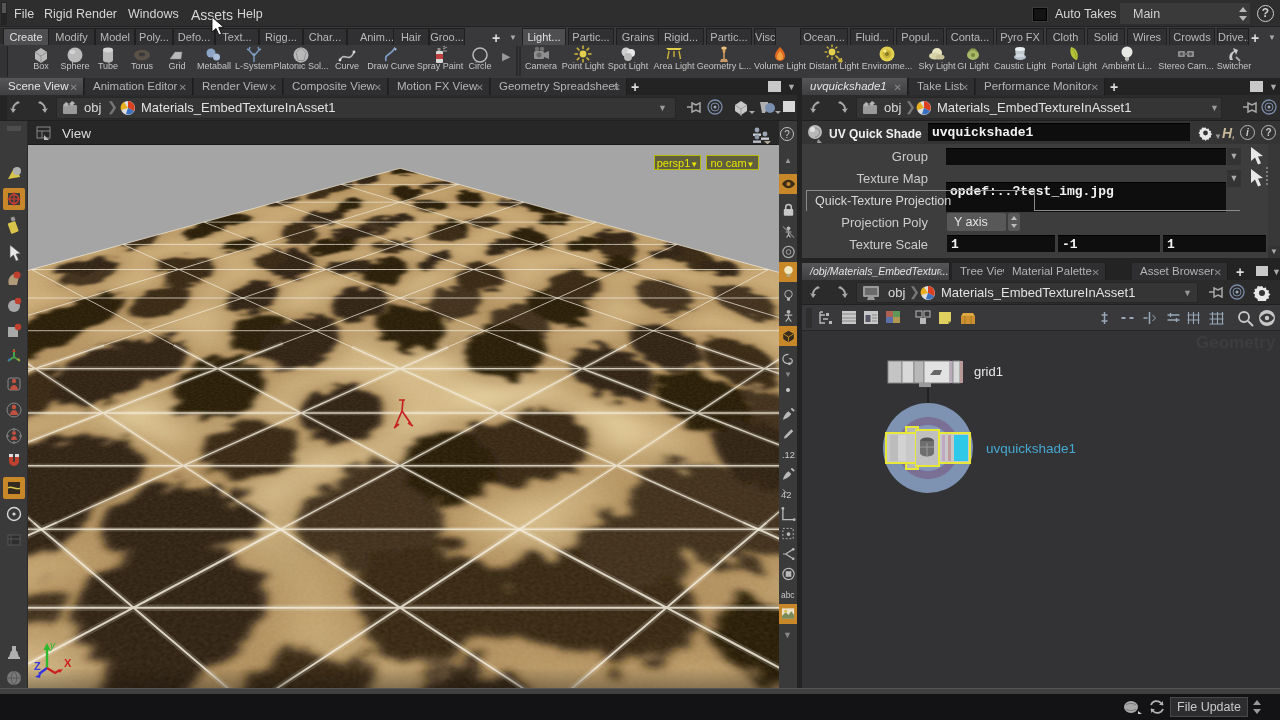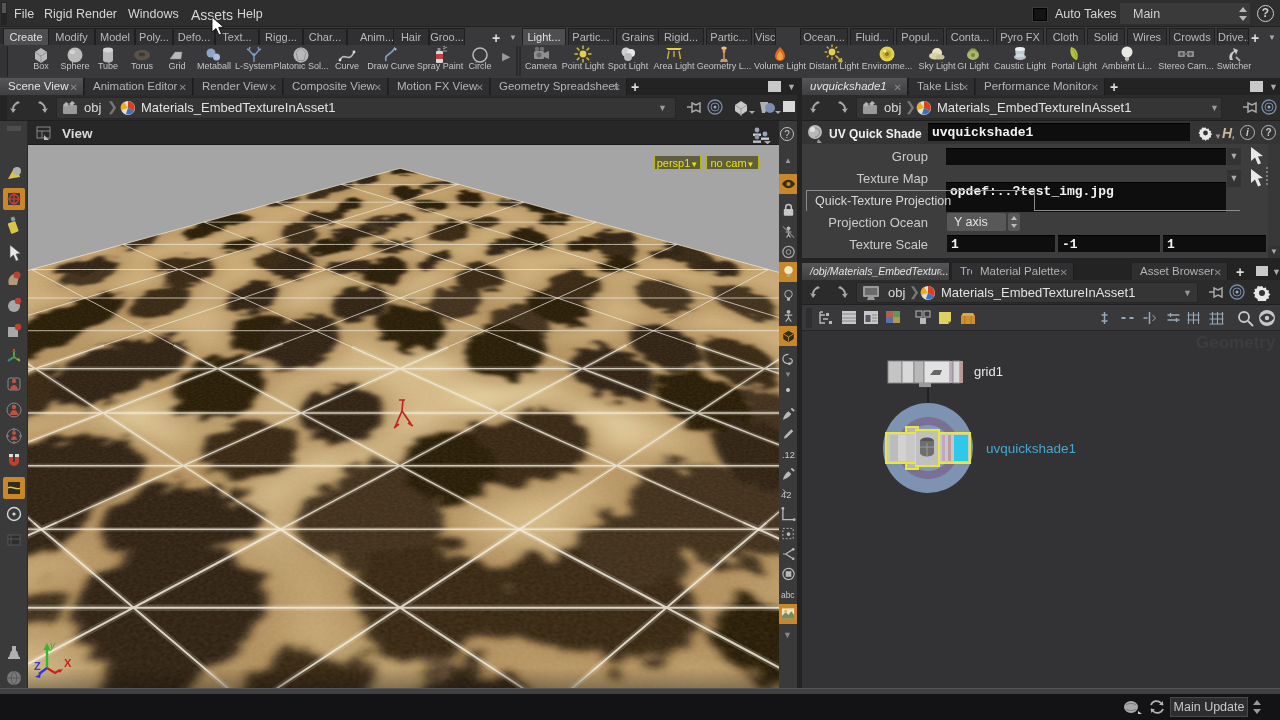--- a/index.html
+++ b/index.html
@@ -298,21 +298,21 @@
     <circle cx="12" cy="9" r="5" fill="#7a8fb0"></circle>
     <path d="M17 12l3 3 3-3z" fill="#aaa"></path>
   </svg>
 <div class="ab" style="left:783px;top:101px;width:12px;height:11px;background:#d8d8d8"></div>
 <div class="ab" style="left:28px;top:121px;width:751px;height:24px;background:#272727;border-bottom:1px solid #1a1a1a"></div>
 <svg class="ic" style="left:36px;top:126px" width="16" height="15">
     <rect x="1" y="1" width="13" height="11" fill="none" stroke="#888"></rect>
     <path d="M1 5h13M6 5v7" stroke="#888"></path>
     <path d="M8 9l5 5h-5z" fill="#bbb"></path>
   </svg>
-<div class="ab" style="left:62px;top:126px;font-size:13.5px;font-weight:bold;color:#dadada">View</div>
+<div class="ab" style="left:62px;top:126px;font-size:13.5px;font-weight:normal;color:#dadada">View</div>
 <svg class="ic" style="left:750px;top:126px" width="22" height="18">
     <circle cx="7" cy="4" r="2.4" fill="#9aa4b4"></circle>
     <rect x="3" y="7.5" width="8" height="2.4" fill="#c8ccd4"></rect>
     <circle cx="15" cy="8" r="2.4" fill="#9aa4b4"></circle>
     <rect x="11" y="11.5" width="8" height="2.4" fill="#c8ccd4"></rect>
     <circle cx="7" cy="11" r="2.4" fill="#8a94a4"></circle>
     <rect x="3" y="14.5" width="8" height="2.4" fill="#b8bcc4"></rect>
     <path d="M14 15l7 0-3.5 3.5z" fill="#b0a898"></path>
   </svg>
 <div class="ab" style="left:0;top:121px;width:28px;height:567px;background:#3a3a3a;border-right:1px solid #2a2a2a"></div>
@@ -862,36 +862,36 @@
     <circle cx="10" cy="10" r="1.1" fill="#888"></circle>
     <circle cx="2" cy="14" r="1.1" fill="#888"></circle>
     <circle cx="6" cy="14" r="1.1" fill="#888"></circle>
     <circle cx="10" cy="14" r="1.1" fill="#888"></circle>
     <circle cx="2" cy="18" r="1.1" fill="#888"></circle>
     <circle cx="6" cy="18" r="1.1" fill="#888"></circle>
     <circle cx="10" cy="18" r="1.1" fill="#888"></circle>
   </svg>
 <div class="ab" style="left:806px;top:190px;width:229px;height:21px;border:1px solid #8a8a8a;border-bottom:none;color:#d8d8d8;font-size:12.5px;line-height:20px;padding-left:8px">Quick-Texture Projection</div>
 <div class="ab" style="left:1035px;top:210px;width:205px;height:1px;background:#8a8a8a"></div>
-<div class="plab" style="left:802px;top:215px;width:126px">Projection Ocean</div>
+<div class="plab" style="left:802px;top:215px;width:126px">Projection Poly</div>
 <div class="ab" style="left:947px;top:213px;width:59px;height:18px;background:#585858;border-radius:2px;color:#e4e4e4;font-size:12.5px;line-height:18px;padding-left:7px">Y axis</div>
 <div class="ab" style="left:1008px;top:213px;width:12px;height:18px;background:#585858;border-radius:2px"><svg width="12" height="18">
       <path d="M6 3l3 4H3zM6 15l3-4H3z" fill="#bbb"></path>
     </svg></div>
 <div class="plab" style="left:802px;top:237px;width:126px">Texture Scale</div>
 <div class="inp mono" style="left:947px;top:235px;width:108px;height:17px;line-height:17px"><span style="margin-left:4px">1</span></div>
 <div class="inp mono" style="left:1058px;top:235px;width:102px;height:17px;line-height:17px"><span style="margin-left:4px">-1</span></div>
 <div class="inp mono" style="left:1163px;top:235px;width:103px;height:17px;line-height:17px"><span style="margin-left:4px">1</span></div>
 <div class="ab" style="left:1268px;top:144px;width:12px;height:114px;background:#383838"></div>
 <div class="dd" style="left:1268px;top:246px;width:12px;height:12px;line-height:12px;font-size:8px">▼</div>
 <div class="ab" style="left:802px;top:258px;width:478px;height:5px;background:#232323"></div>
 <div class="ab" style="left:802px;top:263px;width:478px;height:17px;background:#232323"></div>
 <div class="tab act" style="left:802px;top:263px;width:148px;height:17px;font-style:italic;"><span style="font-size:10.5px">/obj/Materials_EmbedTextur...</span><span class="x" style="font-style:normal">✕</span></div>
 <div class="tab" style="left:952px;top:263px;width:74px;height:17px;">Tree View<span class="x" style="font-style:normal">✕</span></div>
-<div class="tab" style="left:972px;top:263px;width:102px;height:17px;">Material Palette<span class="x" style="font-style:normal">✕</span></div>
+<div class="tab" style="left:1004px;top:263px;width:102px;height:17px;">Material Palette<span class="x" style="font-style:normal">✕</span></div>
 <div class="tab" style="left:1132px;top:263px;width:96px;height:17px;">Asset Browser<span class="x" style="font-style:normal">✕</span></div>
 <div class="ab" style="left:1236px;top:264px;color:#ddd;font-size:14px;font-weight:bold">+</div>
 <div class="ab" style="left:1256px;top:266px;width:12px;height:10px;background:#c8c8c8"></div>
 <div class="ab" style="left:1272px;top:267px;color:#aaa;font-size:9px">▼</div>
 <div class="ab" style="left:802px;top:280px;width:478px;height:25px;background:#2b2b2b;border-bottom:1px solid #202020"></div>
 <svg class="ic" style="left:810px;top:285px" width="40" height="14" viewBox="0 0 40 14">
     <path d="M8 1C4 3 2 6 2 9l-2-1 3 5 3-4-2 0c0-3 2-5 6-6z" fill="#a6a6a6"></path>
     <path d="M30 1c4 2 6 5 6 8l2-1-3 5-3-4 2 0c0-3-2-5-6-6z" fill="#a6a6a6"></path>
   </svg>
 <div class="ab" style="left:856px;top:282px;width:342px;height:21px;background:#353535;border:1px solid #262626"></div>
@@ -1029,15 +1029,15 @@
 <div class="ab" style="left:0;top:694px;width:1280px;height:26px;background:#131315"></div>
 <svg class="ic" style="left:1122px;top:699px" width="22" height="16">
     <ellipse cx="9" cy="8" rx="7" ry="6" fill="#a8a8a8"></ellipse>
     <path d="M4 6c2-2 8-2 10 0M4 10c2 2 8 2 10 0" stroke="#777" fill="none"></path>
     <path d="M16 12l4 3h-4z" fill="#ccc"></path>
   </svg>
 <svg class="ic" style="left:1148px;top:699px" width="18" height="16">
     <path d="M3 6a6 6 0 0 1 10-2l2 2M15 10a6 6 0 0 1-10 2l-2-2" stroke="#b0b0b0" stroke-width="1.8" fill="none"></path>
     <path d="M15 2v4h-4zM3 14v-4h4z" fill="#b0b0b0"></path>
   </svg>
-<div class="ab" style="left:1170px;top:697px;width:78px;height:20px;background:#2d2d2f;border:1px solid #484848;color:#c8c8c8;font-size:12.5px;line-height:19px;text-align:center">Main Update</div>
+<div class="ab" style="left:1170px;top:697px;width:78px;height:20px;background:#2d2d2f;border:1px solid #484848;color:#c8c8c8;font-size:12.5px;line-height:19px;text-align:center">File Update</div>
 <svg class="ic" style="left:1252px;top:699px" width="10" height="16">
     <path d="M5 1l4 5H1zM5 15l4-5H1z" fill="#999"></path>
   </svg>
 </body></html>

